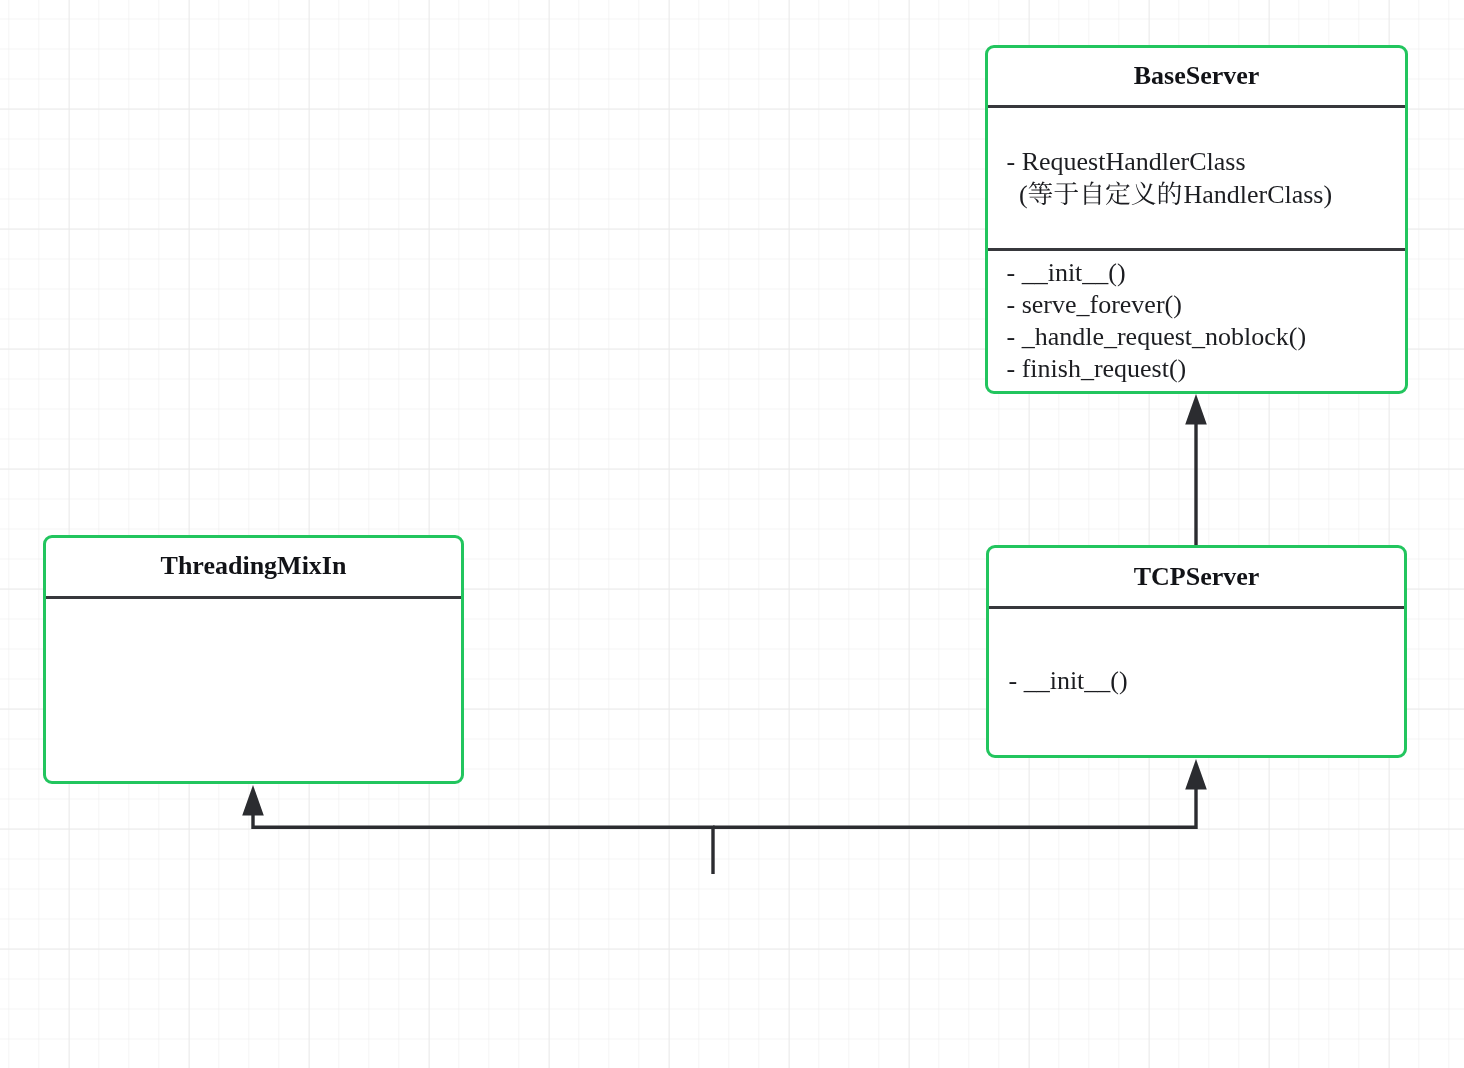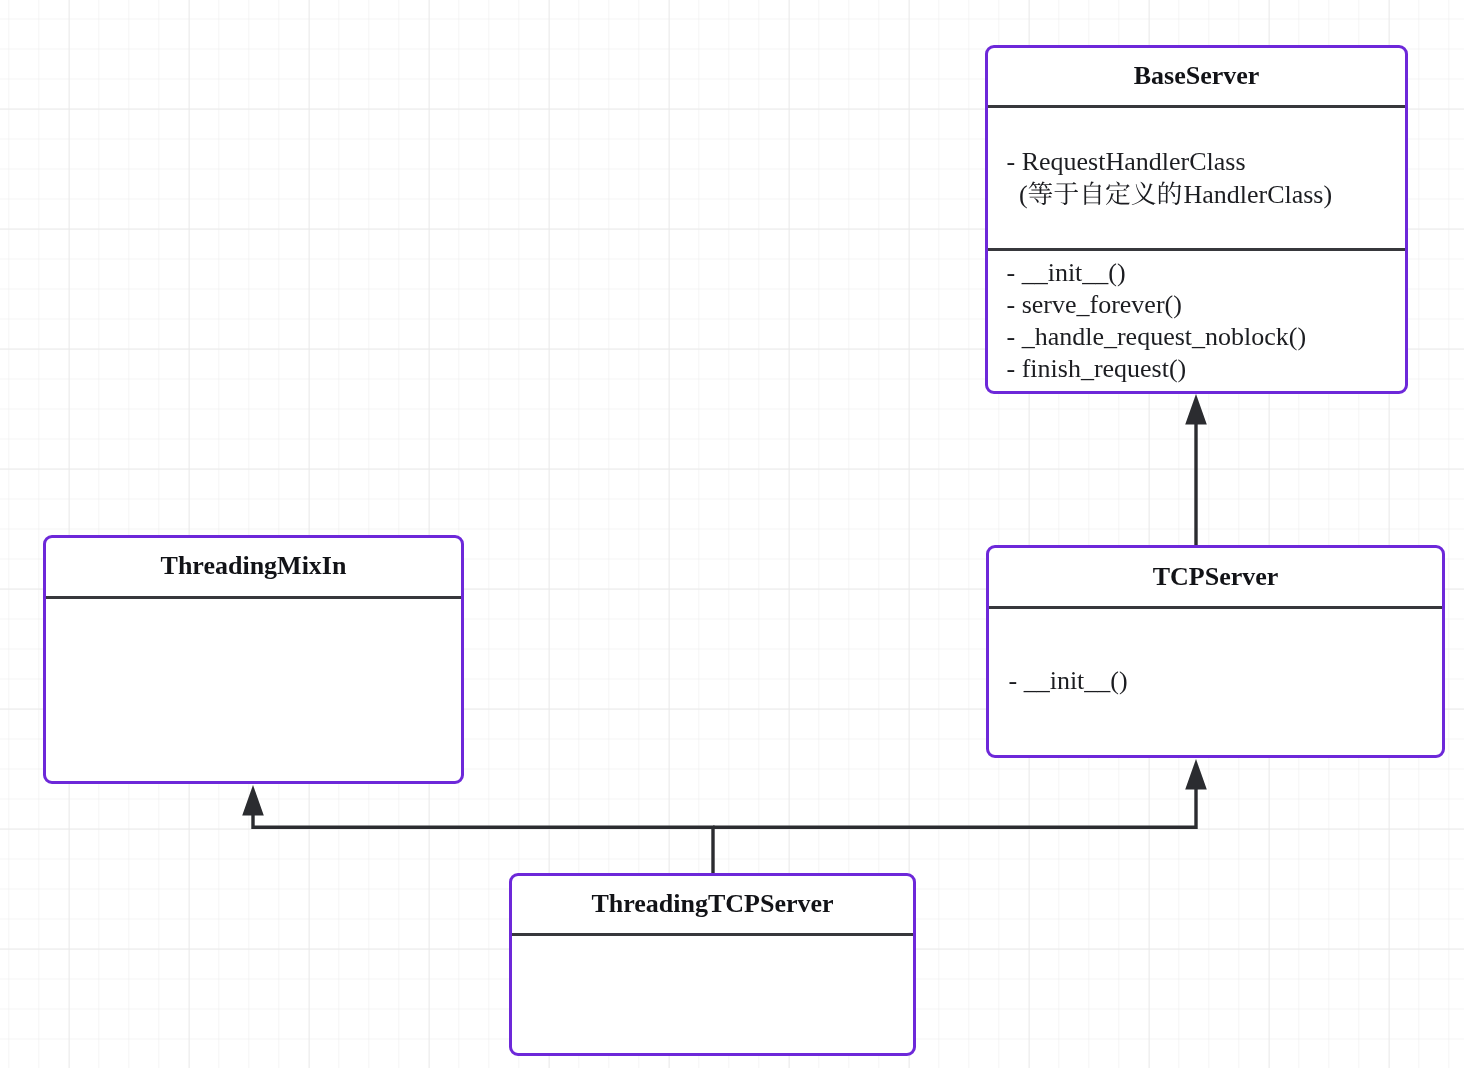--- a/index.html
+++ b/index.html
@@ -17,21 +17,21 @@
     font-family: "Liberation Serif", "DejaVu Serif", serif;
   }
   #grid { position: absolute; left: 0; top: 0; width: 1464px; height: 1068px; }
   svg.edges { position: absolute; left: 0; top: 0; }
 
   
   .uml-class {
     position: absolute;
     box-sizing: border-box;
     background: #ffffff;
-    border: 3px solid #6d28d9;
+    border: 3px solid #22c55e;
     border-radius: 9px;
   }
   .uml-compartment {
     position: absolute;
     left: 0;
     right: 0;
     box-sizing: border-box;
   }
   .uml-divider {
     position: absolute;
@@ -120,31 +120,24 @@
     </div>
   </div>
 
   <div class="uml-class" style="left:43px; top:535px; width:421px; height:249px;">
     <div class="uml-compartment" style="top:0px; height:56px;">
       <div class="tx title" style="top:28.3px;"><span>ThreadingMixIn</span></div>
     </div>
     <div class="uml-divider" style="top:58px;"></div>
   </div>
 
-  <div class="uml-class" style="left:986px; top:545px; width:459px; height:213px;">
+  <div class="uml-class" style="left:986px; top:545px; width:421px; height:213px;">
     <div class="uml-compartment" style="top:0px; height:58px;">
       <div class="tx title" style="top:28.7px;"><span>TCPServer</span></div>
     </div>
     <div class="uml-divider" style="top:58px;"></div>
     <div class="uml-compartment" style="top:61px; height:146px;">
       <div class="tx" style="left:19.5px; top:71.6px;"><span>- __init__()</span></div>
     </div>
   </div>
 
-  <div class="uml-class" style="left:509px; top:873px; width:407px; height:183px;">
-    <div class="uml-compartment" style="top:0px; height:57px;">
-      <div class="tx title" style="top:27.9px;"><span>ThreadingTCPServer</span></div>
-    </div>
-    <div class="uml-divider" style="top:57px;"></div>
-    <div class="uml-compartment" style="top:60px; height:117px;"></div>
-  </div>
 
 </div>
 
 </body></html>

